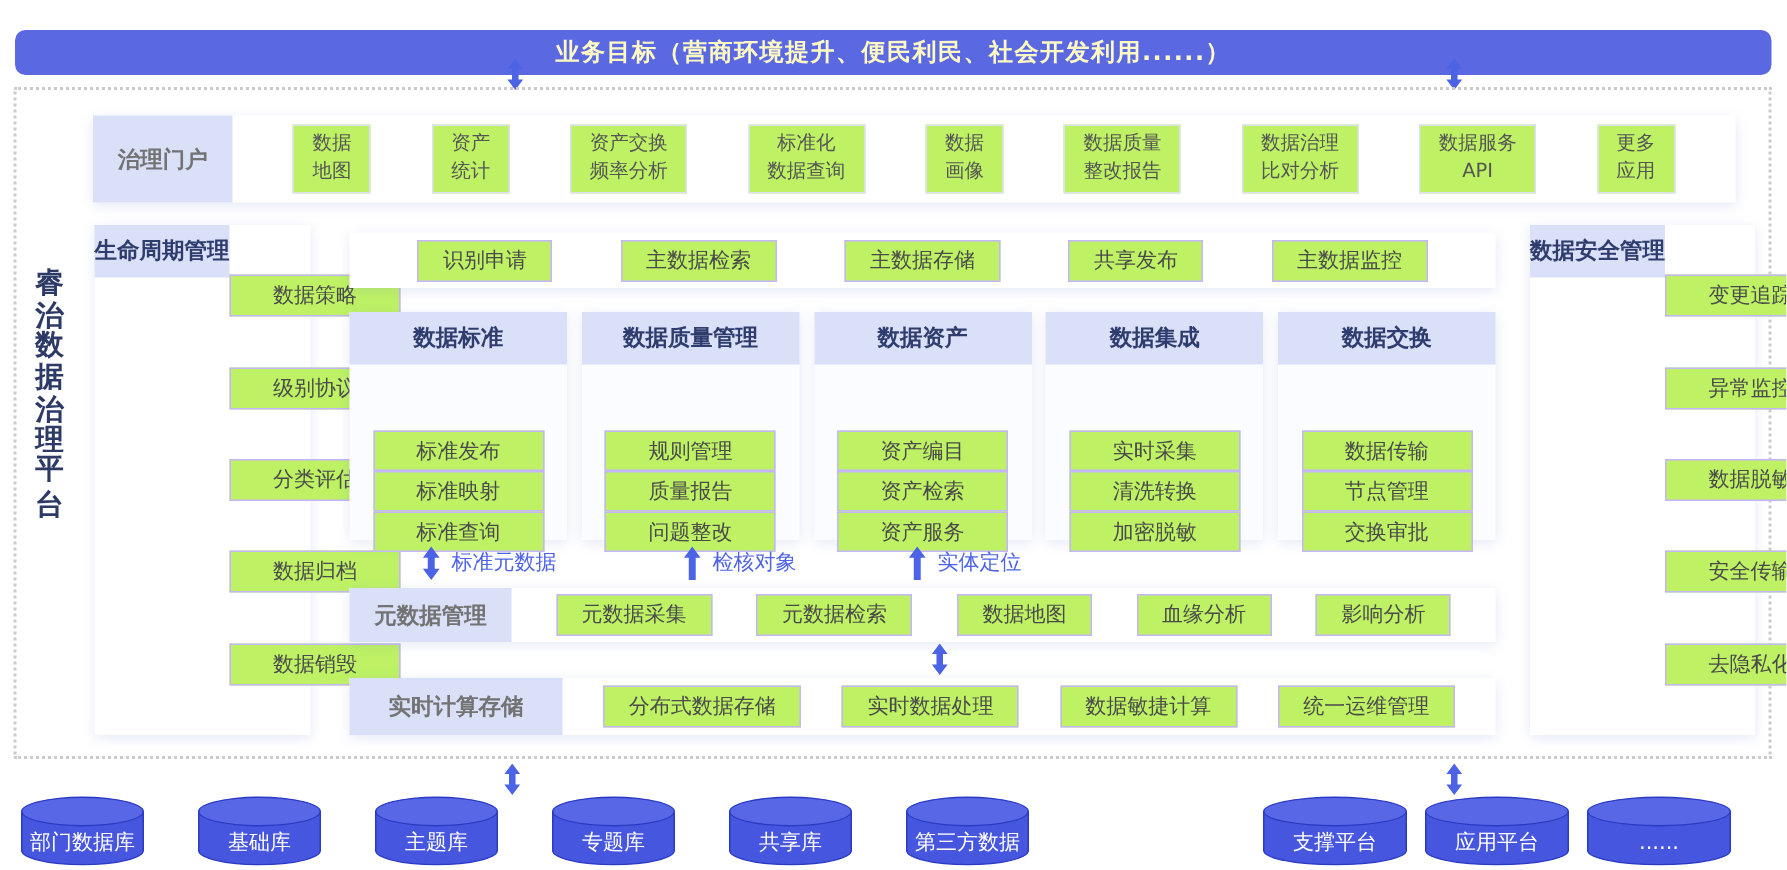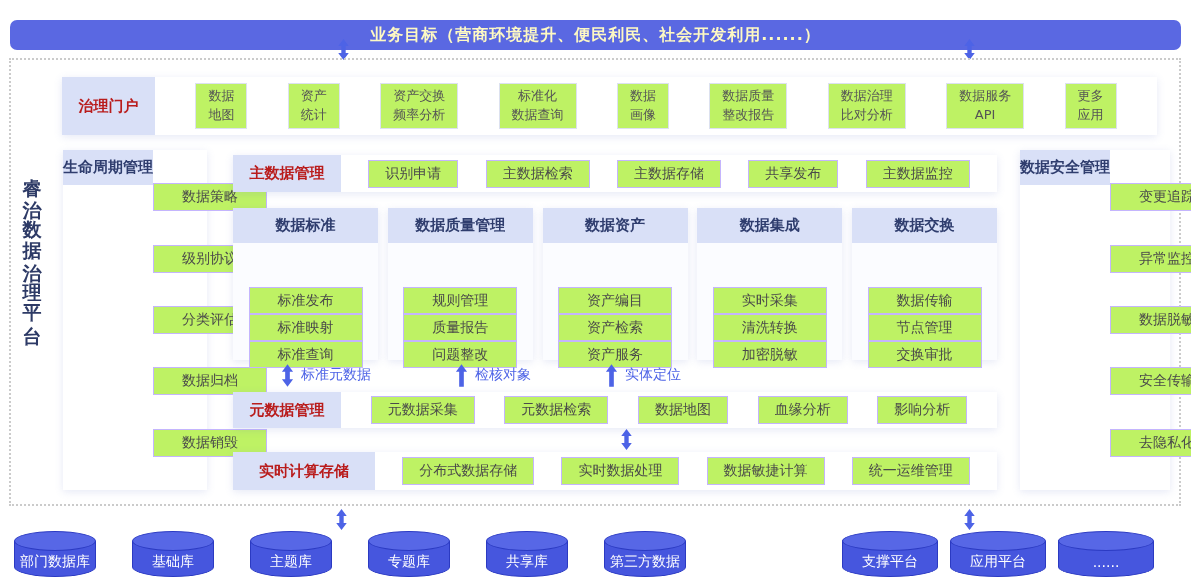--- a/index.html
+++ b/index.html
@@ -22,21 +22,21 @@
     border:2px dotted #CBCBCB; background:transparent; }
 
   
   .vtitle { position:absolute; left:20px; top:163px; height:320px; width:30px;
     writing-mode:vertical-lr; text-orientation:upright; letter-spacing:21px;
     font-size:19px; font-weight:bold; color:#2D3A66; text-align:left; }
 
   
   .hrow { position:absolute; background:#fff; box-shadow:0 2px 8px rgba(100,120,200,0.16);
     display:flex; align-items:stretch; }
-  .row-label { background:#D9E0F7; color:#b91c1c; font-weight:bold; font-size:15px;
+  .row-label { background:#D9E0F7; color:#737373; font-weight:bold; font-size:15px;
     display:flex; align-items:center; justify-content:center; flex:0 0 auto; }
   .row-items { flex:1 1 auto; display:flex; align-items:center; justify-content:space-evenly; }
 
   .item-box { background:#bef264; border:1px solid #c4b5fd; color:#4A4A4A; font-size:14px;
     display:flex; align-items:center; justify-content:center; text-align:center;
     padding:3px 16px; height:28px; white-space:nowrap; }
 
   
   .portal-row { left:62px; top:77px; width:1095px; height:58px; }
   .portal-row .row-label { width:93px; }
@@ -149,21 +149,20 @@
     <div class="panel-body">
         <div class="item-box">数据策略</div>
         <div class="item-box">级别协议</div>
         <div class="item-box">分类评估</div>
         <div class="item-box">数据归档</div>
         <div class="item-box">数据销毁</div>
       </div>
   </div>
 
   <div class="hrow master-row">
-    <div class="row-label">主数据管理</div>
     <div class="row-items">
         <div class="item-box">识别申请</div>
         <div class="item-box">主数据检索</div>
         <div class="item-box">主数据存储</div>
         <div class="item-box">共享发布</div>
         <div class="item-box">主数据监控</div>
       </div>
   </div>
 
   <div class="pillars">

